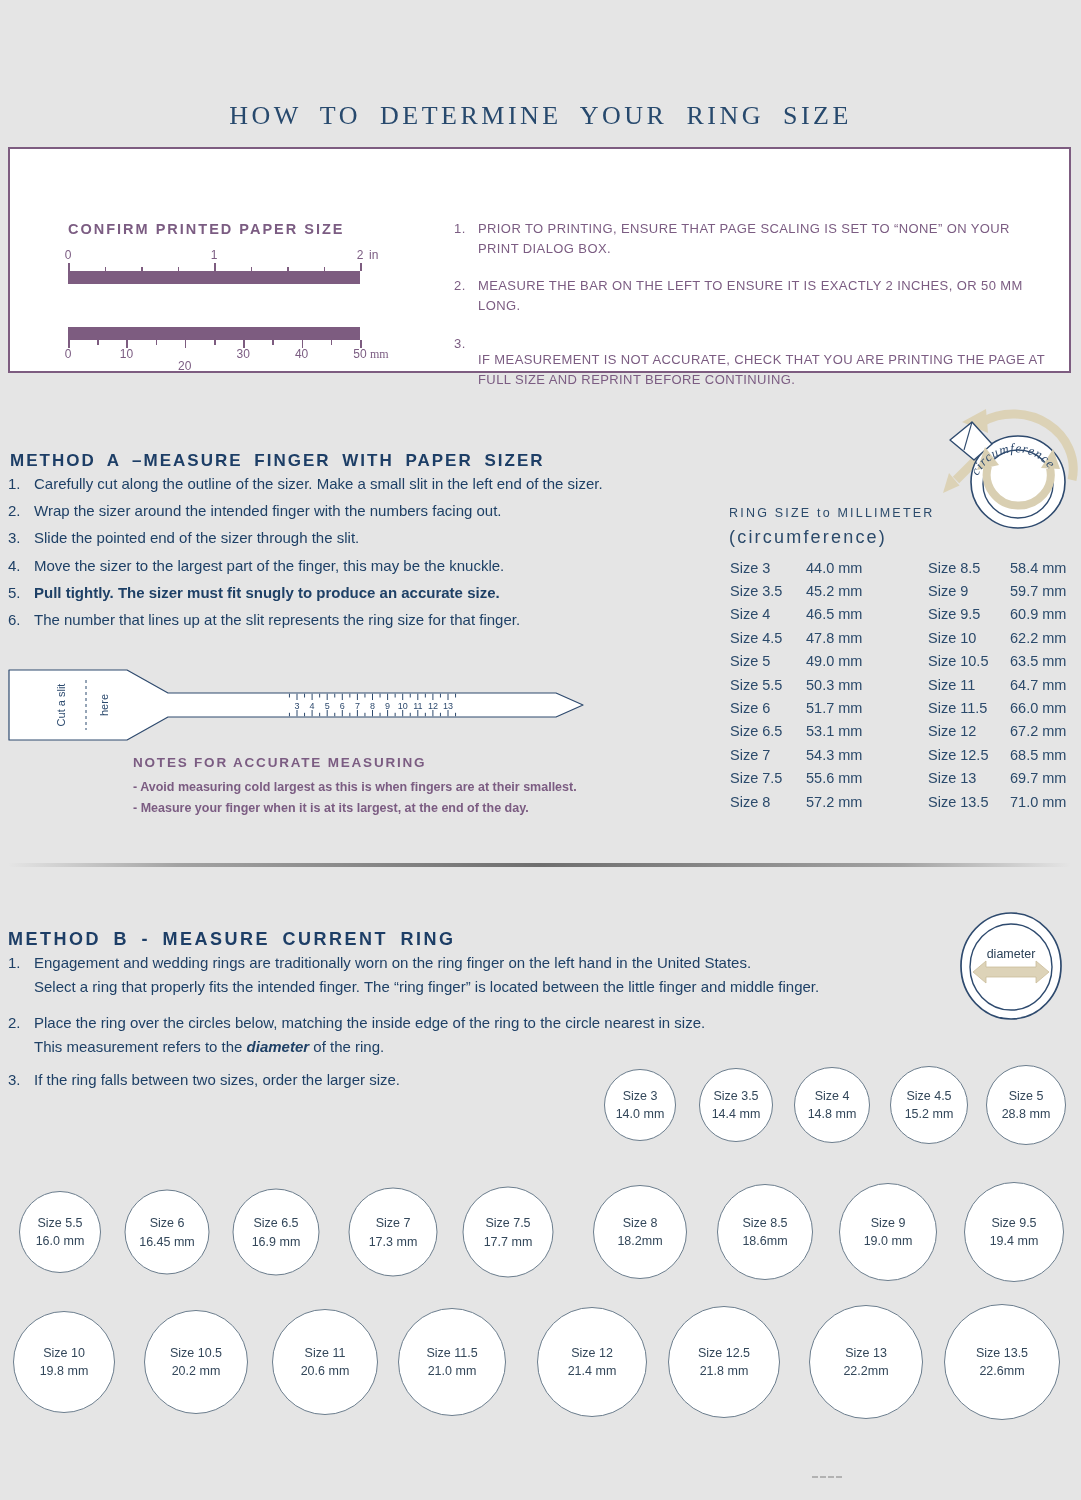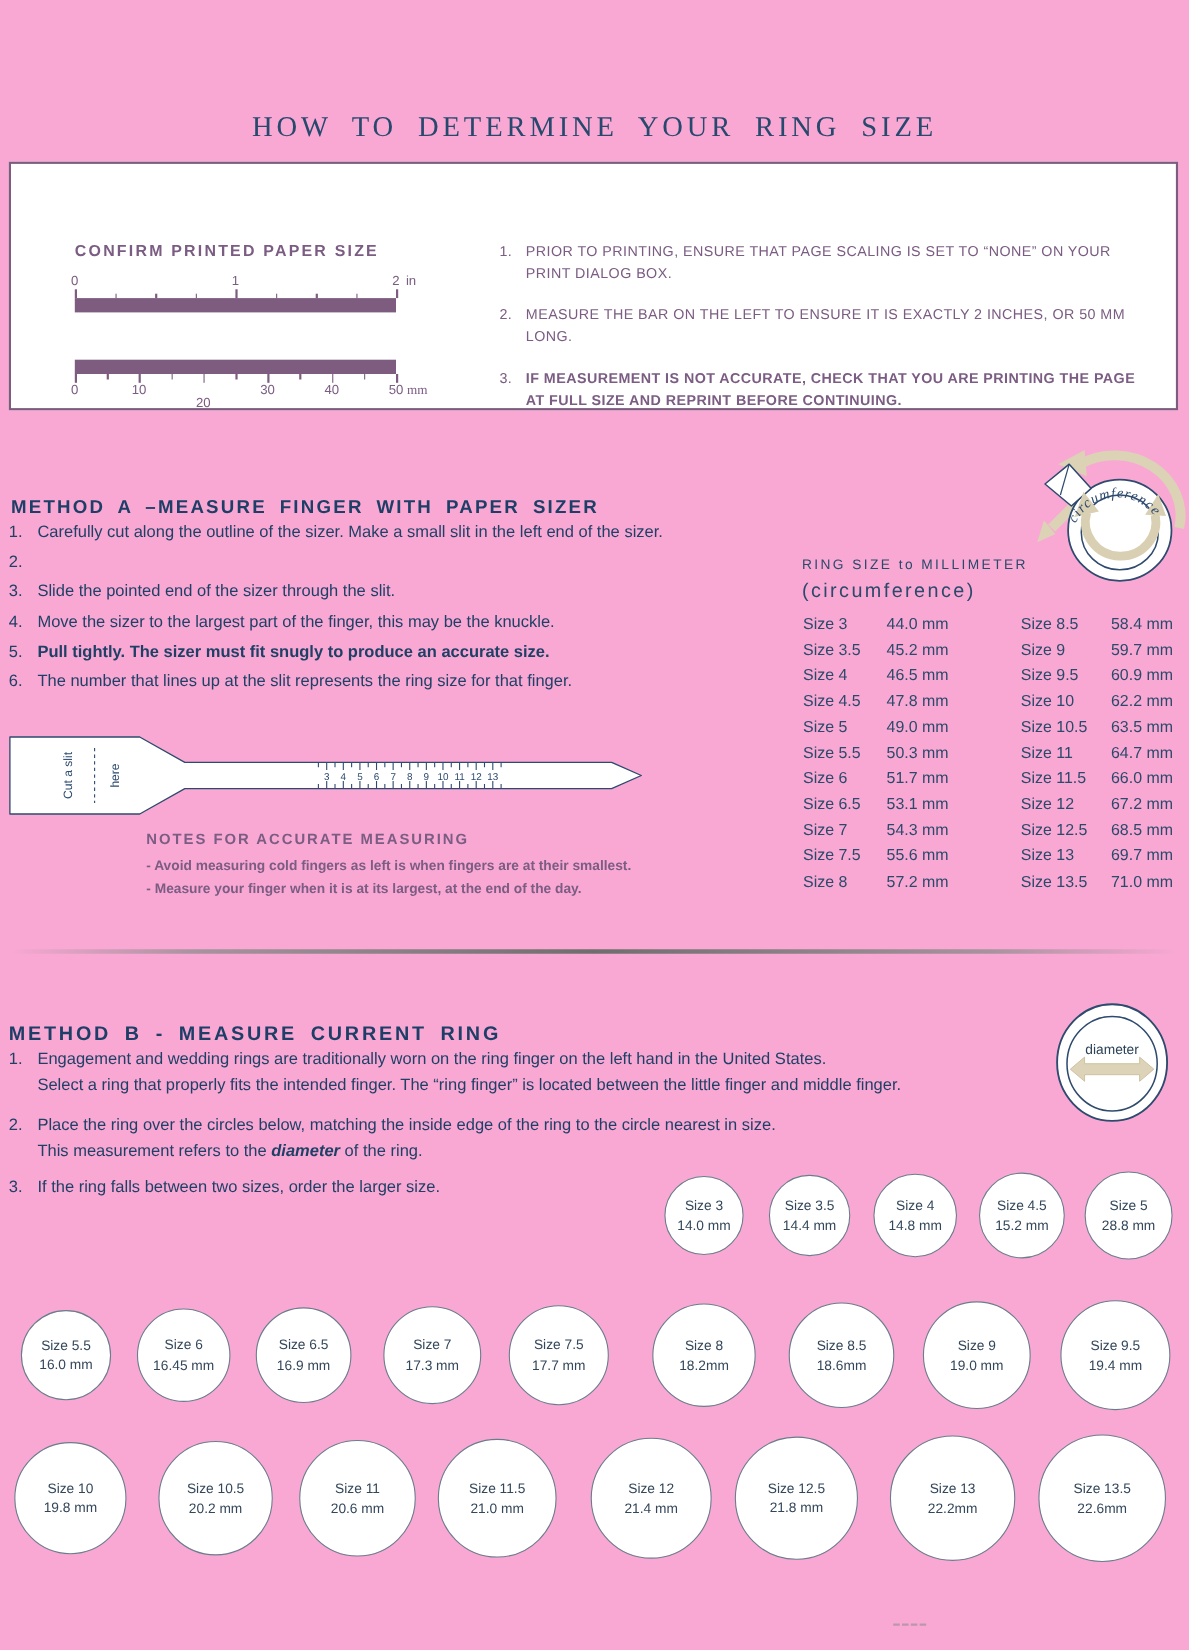--- a/index.html
+++ b/index.html
@@ -1,16 +1,16 @@
 <!DOCTYPE html>
 <html><head>
 <meta charset="utf-8">
 <style>
   html,body{margin:0;padding:0;background:#fff;}
-  .page{position:relative;width:1081px;height:1500px;background:#f9a8d4;overflow:hidden;
+  .page{position:relative;width:1081px;height:1500px;background:#e5e5e5;overflow:hidden;
         font-family:"Liberation Sans",sans-serif;}
   .abs{position:absolute;}
 
   
   .page-title{position:absolute;left:0;top:84px;width:100%;text-align:center;
     font-family:"Liberation Serif",serif;font-size:26px;font-weight:normal;
     color:#27496d;letter-spacing:3.5px;word-spacing:9px;}
 
   
   .confirm-box{position:absolute;left:8px;top:147px;width:1063px;height:226px;
@@ -33,21 +33,21 @@
   .ruler-ticks.bottom .tick{top:0;}
   .ruler-ticks .tick.major{height:8px;}
   .ruler-ticks .tick.minor{height:4.5px;}
   .ruler-bar{height:13px;background:#7d5c80;}
   .ruler-labels.bottom{padding-top:3px;}
 
   .ci-wrap{position:absolute;left:444px;top:70px;width:592px;}
   .ci-item{display:flex;margin-bottom:17px;color:#7b5c82;font-size:13px;
     letter-spacing:0.4px;line-height:1.55;}
   .ci-num{width:24px;flex:none;}
-  .ci-text.bold{font-weight:bold;}
+  .ci-text.bold{font-weight:normal;margin-top:16px;}
 
   
   .method-heading{position:absolute;font-size:17px;font-weight:bold;color:#1d3e66;
     letter-spacing:2px;word-spacing:5px;margin-top:13px;}
   .ma-steps{position:absolute;left:8px;top:470px;width:700px;}
   .ma-step{display:flex;height:27.2px;align-items:center;font-size:15px;color:#1e4066;}
   .ma-num{width:26px;flex:none;}
   .bold{font-weight:bold;}
 
   
@@ -161,20 +161,21 @@
   </div>
 
   <div class="method-heading" style="left:10px;top:438px;">METHOD A –MEASURE FINGER WITH PAPER SIZER</div>
   <div class="ma-steps" id="method-a-steps">
       <div class="ma-step">
         <span class="ma-num">1.</span>
         <span>Carefully cut along the outline of the sizer. Make a small slit in the left end of the sizer.</span>
       </div>
       <div class="ma-step">
         <span class="ma-num">2.</span>
+        <span>Wrap the sizer around the intended finger with the numbers facing out.</span>
       </div>
       <div class="ma-step">
         <span class="ma-num">3.</span>
         <span>Slide the pointed end of the sizer through the slit.</span>
       </div>
       <div class="ma-step">
         <span class="ma-num">4.</span>
         <span>Move the sizer to the largest part of the finger, this may be the knuckle.</span>
       </div>
       <div class="ma-step">
@@ -317,21 +318,21 @@
         <text x="379.6" y="41" text-anchor="middle" font-size="9px" fill="#2e4a6e">9</text>
         <text x="394.7" y="41" text-anchor="middle" font-size="9px" fill="#2e4a6e">10</text>
         <text x="409.8" y="41" text-anchor="middle" font-size="9px" fill="#2e4a6e">11</text>
         <text x="424.9" y="41" text-anchor="middle" font-size="9px" fill="#2e4a6e">12</text>
         <text x="440" y="41" text-anchor="middle" font-size="9px" fill="#2e4a6e">13</text>
       </g>
   </svg>
 
   <div class="notes-heading">NOTES FOR ACCURATE MEASURING</div>
   <div class="notes-items" id="notes-items">
-      <div class="note-line">- Avoid measuring cold fingers as left is when fingers are at their smallest.</div>
+      <div class="note-line">- Avoid measuring cold largest as this is when fingers are at their smallest.</div>
       <div class="note-line">- Measure your finger when it is at its largest, at the end of the day.</div>
     </div>
 
   <div class="divider"></div>
 
   <div class="method-heading" style="left:8px;top:916px;letter-spacing:2.5px;font-size:18px;">METHOD B - MEASURE CURRENT RING</div>
 
   <div class="mb-step" style="left:8px;top:951px;">
     <span class="mb-num">1.</span>
     <div class="mb-text">

